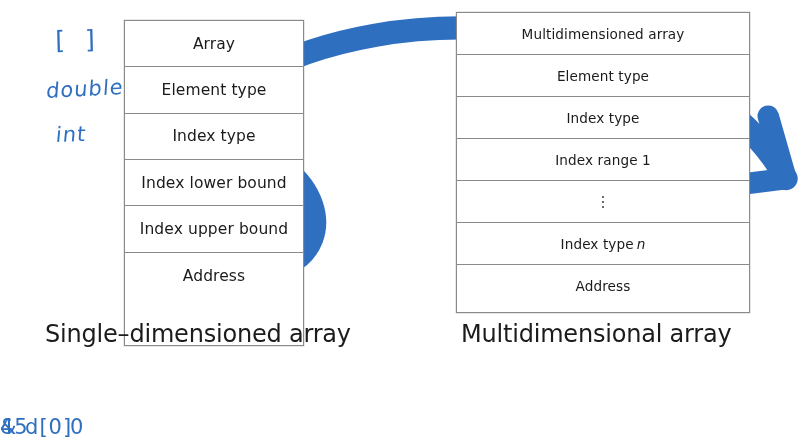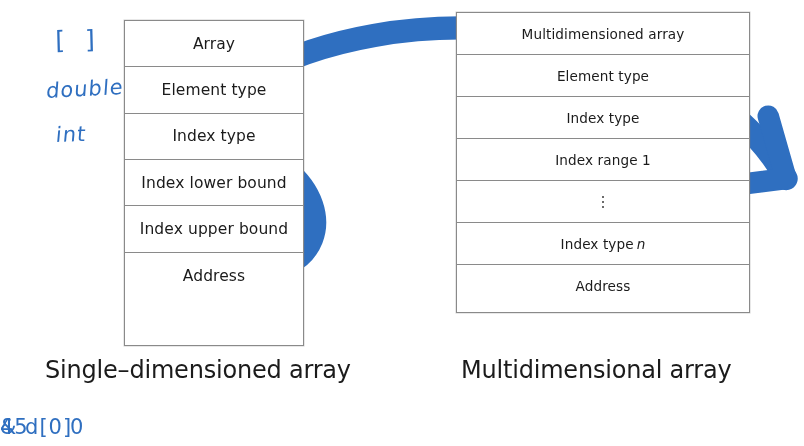--- a/index.html
+++ b/index.html
@@ -76,21 +76,20 @@
   .ital { font-style: italic; padding-left: 3px; }
 
   
   .caption {
     position: absolute;
     color: #1b1b1b;
     font-size: 24px;
     font-weight: 400;
     white-space: nowrap;
     letter-spacing: -0.2px;
-    margin-top: 36px;
   }
   #caption-single { left: 45px; top: 320px; }
   #caption-multi  { left: 461px; top: 320px; }
 
   
   .ink {
     position: absolute;
     color: #2f6fc0;
     font-family: "DejaVu Sans", "Liberation Sans", sans-serif;
     white-space: nowrap;

